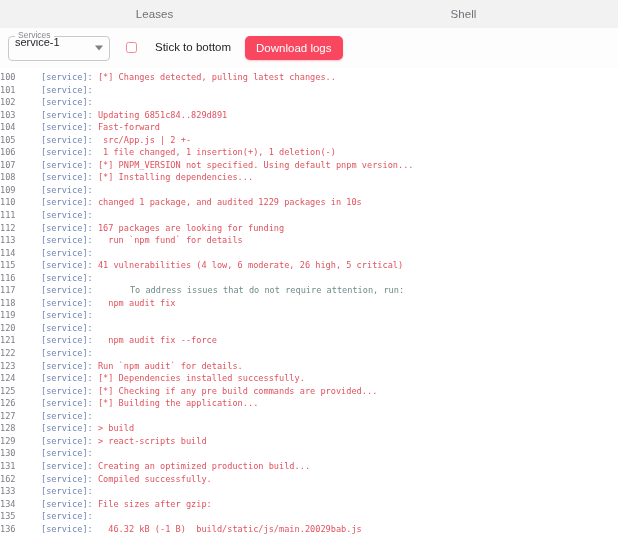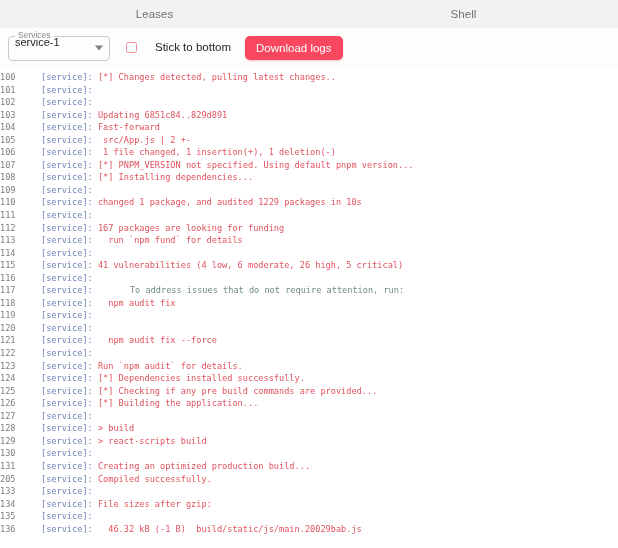--- a/index.html
+++ b/index.html
@@ -228,19 +228,19 @@
       <div class="logline"><span class="lineno">122</span><span class="prefix">[service]:</span><span class="msg"></span></div>
       <div class="logline"><span class="lineno">123</span><span class="prefix">[service]:</span><span class="msg"> Run `npm audit` for details.</span></div>
       <div class="logline"><span class="lineno">124</span><span class="prefix">[service]:</span><span class="msg"> [*] Dependencies installed successfully.</span></div>
       <div class="logline"><span class="lineno">125</span><span class="prefix">[service]:</span><span class="msg"> [*] Checking if any pre build commands are provided...</span></div>
       <div class="logline"><span class="lineno">126</span><span class="prefix">[service]:</span><span class="msg"> [*] Building the application...</span></div>
       <div class="logline"><span class="lineno">127</span><span class="prefix">[service]:</span><span class="msg"></span></div>
       <div class="logline"><span class="lineno">128</span><span class="prefix">[service]:</span><span class="msg"> &gt; build</span></div>
       <div class="logline"><span class="lineno">129</span><span class="prefix">[service]:</span><span class="msg"> &gt; react-scripts build</span></div>
       <div class="logline"><span class="lineno">130</span><span class="prefix">[service]:</span><span class="msg"></span></div>
       <div class="logline"><span class="lineno">131</span><span class="prefix">[service]:</span><span class="msg"> Creating an optimized production build...</span></div>
-      <div class="logline"><span class="lineno">205</span><span class="prefix">[service]:</span><span class="msg"> Compiled successfully.</span></div>
+      <div class="logline"><span class="lineno">162</span><span class="prefix">[service]:</span><span class="msg"> Compiled successfully.</span></div>
       <div class="logline"><span class="lineno">133</span><span class="prefix">[service]:</span><span class="msg"></span></div>
       <div class="logline"><span class="lineno">134</span><span class="prefix">[service]:</span><span class="msg"> File sizes after gzip:</span></div>
       <div class="logline"><span class="lineno">135</span><span class="prefix">[service]:</span><span class="msg"></span></div>
       <div class="logline"><span class="lineno">136</span><span class="prefix">[service]:</span><span class="msg">   46.32 kB (-1 B)  build/static/js/main.20029bab.js</span></div>
     </div>
 </div>
 
 </body></html>

